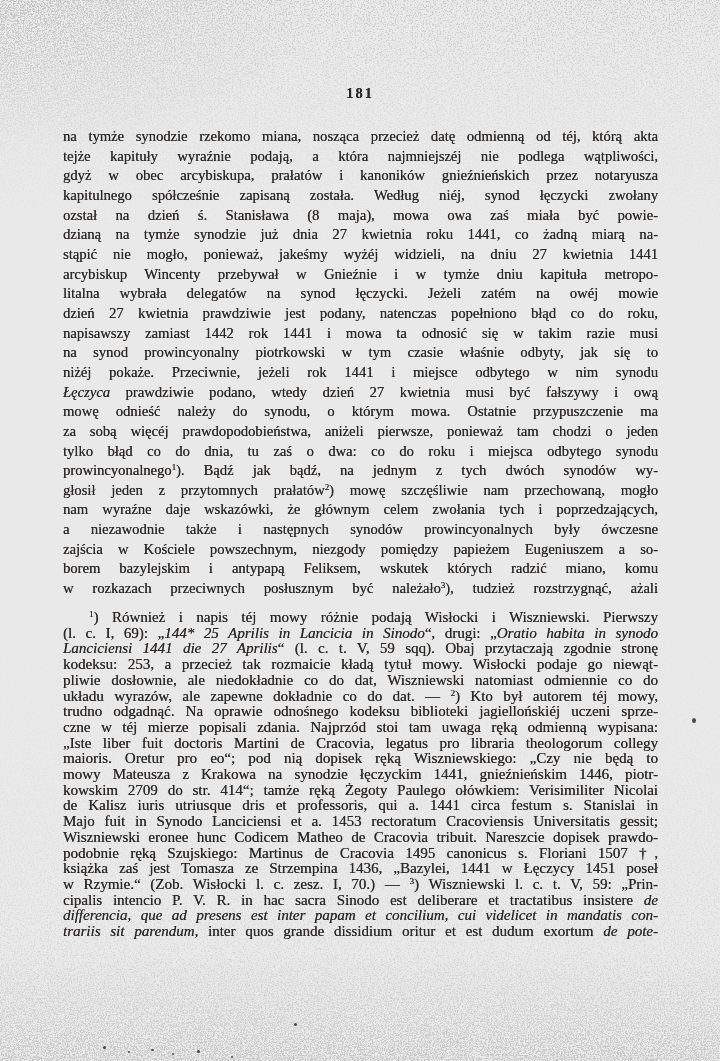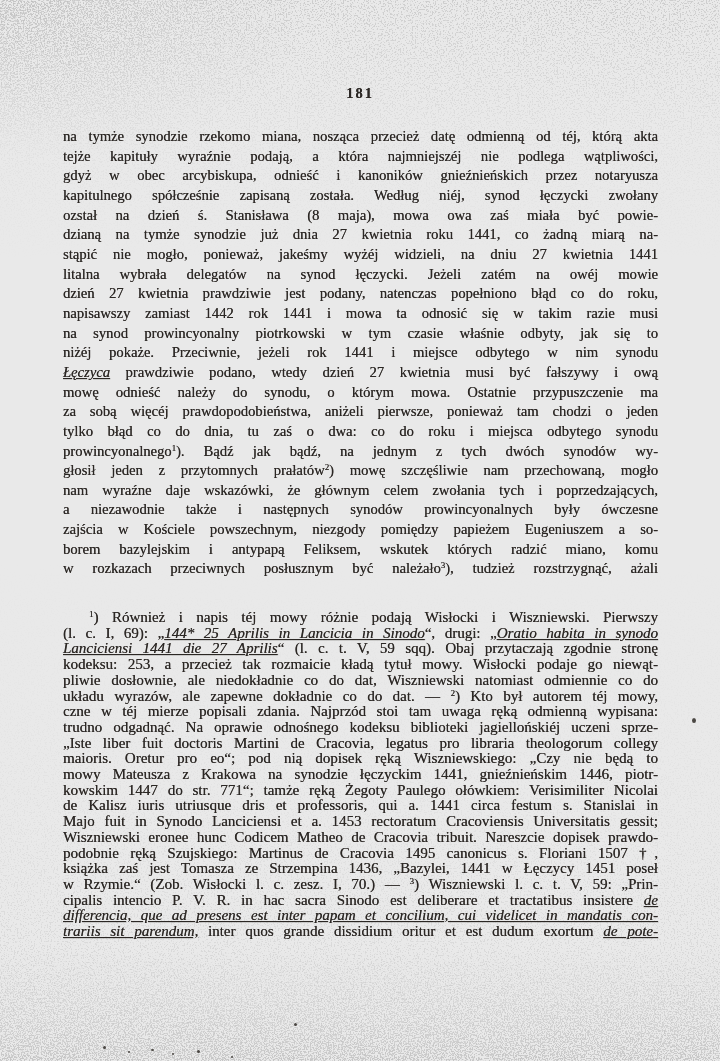--- a/index.html
+++ b/index.html
@@ -24,21 +24,21 @@
     filter:blur(0.2px);
   }
   .footnotes {
     position:absolute; left:63px; top:610px; width:595px;
     font-size:15px; line-height:15.7px;
     text-shadow:0.2px 0.2px 0.4px rgba(40,35,32,0.8);
     filter:blur(0.2px);
   }
   .tline { text-align:justify; text-align-last:justify; }
   .tline.ind { text-indent:26px; }
-  .it { font-style:italic;text-decoration:underline; }
+  .it { font-style:italic; }
   .tline sup { font-size:0.6em; line-height:0; vertical-align:0.55em; }
   .speck { position:absolute; background:#4a4642; border-radius:50%; }
 </style>
 </head>
 <body>
 
 <div class="page" style="background: rgb(233, 233, 233); color: rgb(43, 39, 36);">
 
   <svg class="noise top" width="720" height="260" viewBox="0 0 720 260">
     <defs>
@@ -111,25 +111,26 @@
     <g mask="url(#mB2)">
         <rect width="720" height="500" filter="url(#fB2)"></rect>
       </g>
   </svg>
 
   <div class="pageno">181</div>
 
   <div class="body-text">
       <div class="tline"><span>na tymże synodzie rzekomo miana, nosząca przecież datę odmienną od téj, którą akta</span></div>
       <div class="tline"><span>tejże kapituły wyraźnie podają, a która najmniejszéj nie podlega wątpliwości,</span></div>
-      <div class="tline"><span>gdyż w obec arcybiskupa, odnieść i kanoników gnieźnieńskich przez notaryusza</span></div>
+      <div class="tline"><span>gdyż w obec arcybiskupa, prałatów i kanoników gnieźnieńskich przez notaryusza</span></div>
       <div class="tline"><span>kapitulnego spółcześnie zapisaną została. Według niéj, synod łęczycki zwołany</span></div>
       <div class="tline"><span>ozstał na dzień ś. Stanisława (8 maja), mowa owa zaś miała być powie-</span></div>
       <div class="tline"><span>dzianą na tymże synodzie już dnia 27 kwietnia roku 1441, co żadną miarą na-</span></div>
       <div class="tline"><span>stąpić nie mogło, ponieważ, jakeśmy wyżéj widzieli, na dniu 27 kwietnia 1441</span></div>
+      <div class="tline"><span>arcybiskup Wincenty przebywał w Gnieźnie i w tymże dniu kapituła metropo-</span></div>
       <div class="tline"><span>litalna wybrała delegatów na synod łęczycki. Jeżeli zatém na owéj mowie</span></div>
       <div class="tline"><span>dzień 27 kwietnia prawdziwie jest podany, natenczas popełniono błąd co do roku,</span></div>
       <div class="tline"><span>napisawszy zamiast 1442 rok 1441 i mowa ta odnosić się w takim razie musi</span></div>
       <div class="tline"><span>na synod prowincyonalny piotrkowski w tym czasie właśnie odbyty, jak się to</span></div>
       <div class="tline"><span>niżéj pokaże. Przeciwnie, jeżeli rok 1441 i miejsce odbytego w nim synodu</span></div>
       <div class="tline"><span class="it">Łęczyca</span><span> prawdziwie podano, wtedy dzień 27 kwietnia musi być fałszywy i ową</span></div>
       <div class="tline"><span>mowę odnieść należy do synodu, o którym mowa. Ostatnie przypuszczenie ma</span></div>
       <div class="tline"><span>za sobą więcéj prawdopodobieństwa, aniżeli pierwsze, ponieważ tam chodzi o jeden</span></div>
       <div class="tline"><span>tylko błąd co do dnia, tu zaś o dwa: co do roku i miejsca odbytego synodu</span></div>
       <div class="tline"><span>prowincyonalnego</span><sup>1</sup><span>). Bądź jak bądź, na jednym z tych dwóch synodów wy-</span></div>
@@ -141,26 +142,26 @@
       <div class="tline"><span>w rozkazach przeciwnych posłusznym być należało</span><sup>3</sup><span>), tudzież rozstrzygnąć, ażali</span></div>
     </div>
 
   <div class="footnotes">
       <div class="tline ind"><sup>1</sup><span>) Również i napis téj mowy różnie podają Wisłocki i Wiszniewski. Pierwszy</span></div>
       <div class="tline"><span>(l. c. I, 69): „</span><span class="it">144* 25 Aprilis in Lancicia in Sinodo</span><span>“, drugi: „</span><span class="it">Oratio habita in synodo</span></div>
       <div class="tline"><span class="it">Lanciciensi 1441 die 27 Aprilis</span><span>“ (l. c. t. V, 59 sqq). Obaj przytaczają zgodnie stronę</span></div>
       <div class="tline"><span>kodeksu: 253, a przecież tak rozmaicie kładą tytuł mowy. Wisłocki podaje go niewąt-</span></div>
       <div class="tline"><span>pliwie dosłownie, ale niedokładnie co do dat, Wiszniewski natomiast odmiennie co do</span></div>
       <div class="tline"><span>układu wyrazów, ale zapewne dokładnie co do dat. — </span><sup>2</sup><span>) Kto był autorem téj mowy,</span></div>
+      <div class="tline"><span>trudno odgadnąć. Na oprawie odnośnego kodeksu biblioteki jagiellońskiéj uczeni sprze-</span></div>
       <div class="tline"><span>czne w téj mierze popisali zdania. Najprzód stoi tam uwaga ręką odmienną wypisana:</span></div>
-      <div class="tline"><span>trudno odgadnąć. Na oprawie odnośnego kodeksu biblioteki jagiellońskiéj uczeni sprze-</span></div>
       <div class="tline"><span>„Iste liber fuit doctoris Martini de Cracovia, legatus pro libraria theologorum collegy</span></div>
       <div class="tline"><span>maioris. Oretur pro eo“; pod nią dopisek ręką Wiszniewskiego: „Czy nie będą to</span></div>
       <div class="tline"><span>mowy Mateusza z Krakowa na synodzie łęczyckim 1441, gnieźnieńskim 1446, piotr-</span></div>
-      <div class="tline"><span>kowskim 1447 do str. 771“; tamże ręką Żegoty Paulego ołówkiem: Verisimiliter Nicolai</span></div>
+      <div class="tline"><span>kowskim 2709 do str. 414“; tamże ręką Żegoty Paulego ołówkiem: Verisimiliter Nicolai</span></div>
       <div class="tline"><span>de Kalisz iuris utriusque dris et professoris, qui a. 1441 circa festum s. Stanislai in</span></div>
       <div class="tline"><span>Majo fuit in Synodo Lanciciensi et a. 1453 rectoratum Cracoviensis Universitatis gessit;</span></div>
       <div class="tline"><span>Wiszniewski eronee hunc Codicem Matheo de Cracovia tribuit. Nareszcie dopisek prawdo-</span></div>
       <div class="tline"><span>podobnie ręką Szujskiego: Martinus de Cracovia 1495 canonicus s. Floriani 1507 †,</span></div>
       <div class="tline"><span>książka zaś jest Tomasza ze Strzempina 1436, „Bazylei, 1441 w Łęczycy 1451 poseł</span></div>
       <div class="tline"><span>w Rzymie.“ (Zob. Wisłocki l. c. zesz. I, 70.) — </span><sup>3</sup><span>) Wiszniewski l. c. t. V, 59: „Prin-</span></div>
       <div class="tline"><span>cipalis intencio P. V. R. in hac sacra Sinodo est deliberare et tractatibus insistere </span><span class="it">de</span></div>
       <div class="tline"><span class="it">differencia, que ad presens est inter papam et concilium, cui videlicet in mandatis con-</span></div>
       <div class="tline"><span class="it">trariis sit parendum,</span><span> inter quos grande dissidium oritur et est dudum exortum </span><span class="it">de pote-</span></div>
     </div>

